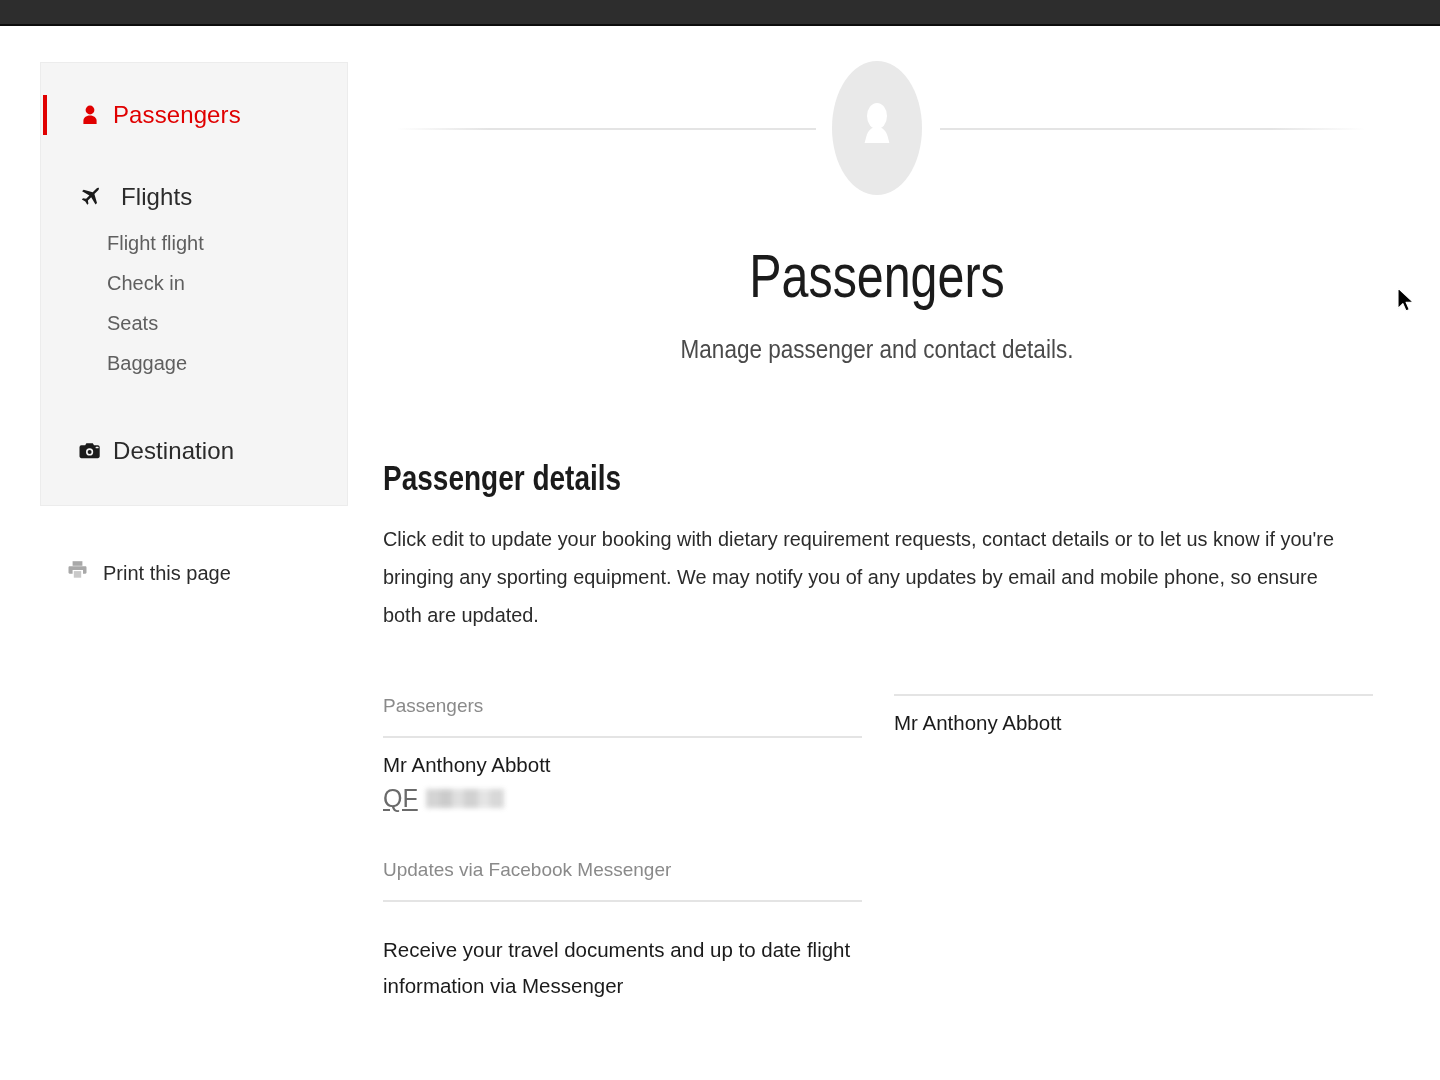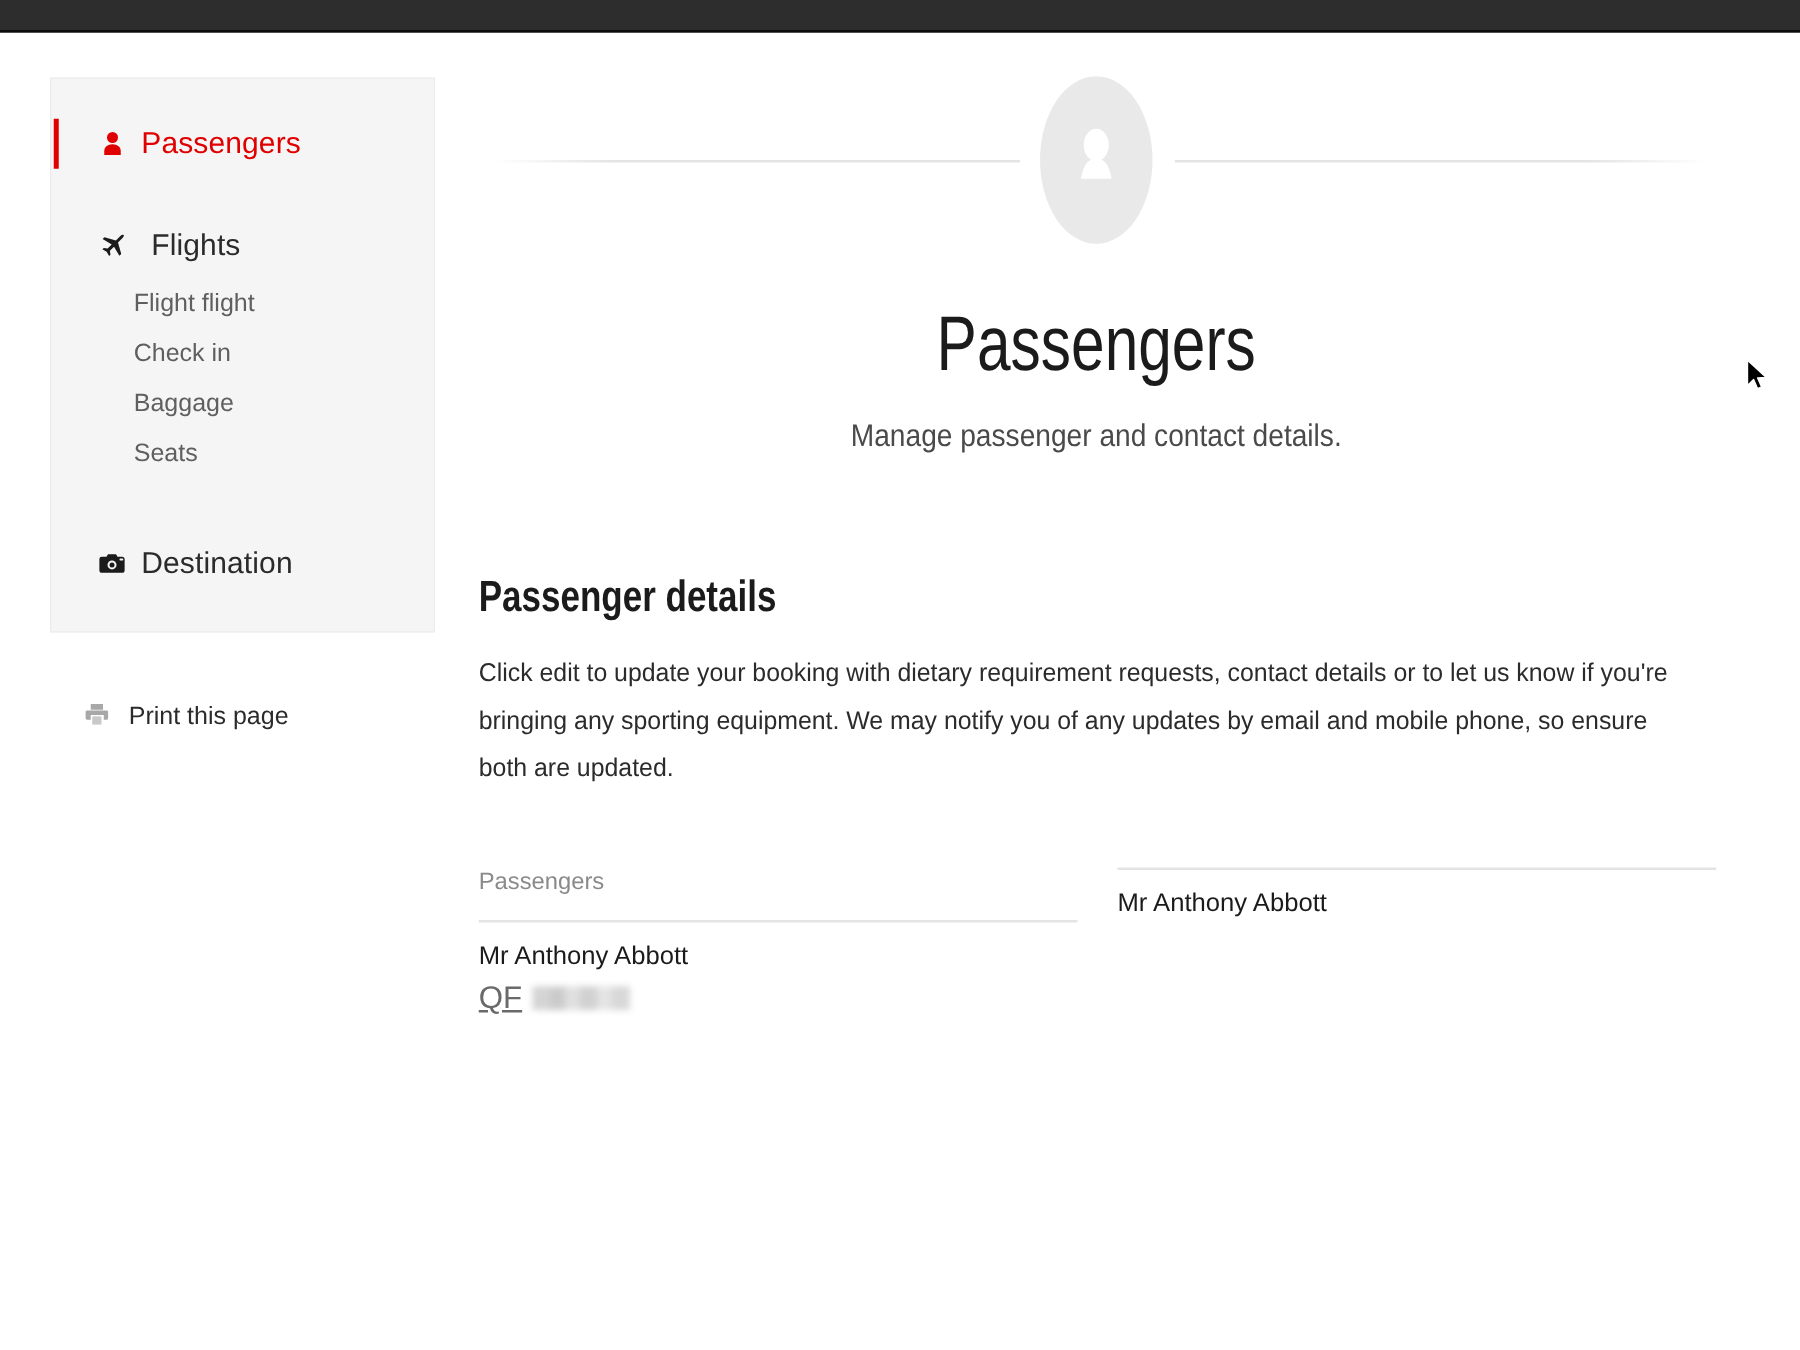--- a/index.html
+++ b/index.html
@@ -89,21 +89,21 @@
   .nav-sub:first-of-type { margin-top: 4px; }
 
   .nav-gap-destination { margin-top: 42px; }
 
   
   .print-row {
     position: absolute;
     left: 68px;
     top: 560px;
     display: flex;
-    align-items: flex-end;
+    align-items: flex-start;
     gap: 16px;
     cursor: pointer;
   }
   .print-label {
     font-size: 20px;
     line-height: 26px;
     color: #2b2b2b;
   }
 
   
@@ -286,22 +286,22 @@
       <span class="nav-icon">
         <svg width="22" height="22" viewBox="0 0 22 22" aria-hidden="true">
           <path d="M20.3 2.2c-.7-.7-1.9-.6-2.8.3l-3.8 3.8-9.1-2.6-1.5 1.5 7.3 4.3-3.3 3.3-3.1-.5-1.1 1.1 3.4 2 2 3.4 1.1-1.1-.5-3.1 3.3-3.3 4.3 7.3 1.5-1.5-2.6-9.1 3.8-3.8c.9-.9 1-2.1.3-2.8z" fill="#1b1b1b"></path>
         </svg>
       </span>
       <span class="nav-label">Flights</span>
     </div>
 
     <div class="nav-sub">Flight flight</div>
     <div class="nav-sub">Check in</div>
+    <div class="nav-sub">Seats</div>
     <div class="nav-sub">Baggage</div>
-    <div class="nav-sub">Seats</div>
 
     <div class="nav-primary nav-gap-destination">
       <span class="nav-icon">
         <svg width="22" height="18" viewBox="0 0 22 18" aria-hidden="true">
           <path d="M7.4 1.3 6.2 3.3H2.4A1.9 1.9 0 0 0 .5 5.2v9.1c0 1.1.9 1.9 1.9 1.9h16.4c1.1 0 1.9-.8 1.9-1.9V5.2c0-1.1-.8-1.9-1.9-1.9h-3.8l-1.2-2z" fill="#1b1b1b"></path>
           <circle cx="10.6" cy="9.9" r="3.6" fill="#f5f5f5"></circle>
           <circle cx="10.6" cy="9.9" r="2" fill="#1b1b1b"></circle>
           <rect x="16.6" y="4.7" width="3" height="1.6" rx=".6" fill="#f5f5f5"></rect>
         </svg>
       </span>
@@ -345,20 +345,25 @@
 
         <div class="col-left">
           <div class="field-label">Passengers</div>
           <div class="field-rule short"></div>
           <div class="field-value">Mr Anthony Abbott</div>
           <div class="ff-row">
             <span class="ff-prefix">QF</span>
             <span class="redacted"></span>
           </div>
 
+          <div class="messenger-block">
+            <div class="field-label">Updates via Facebook Messenger</div>
+            <div class="field-rule short"></div>
+            <p class="messenger-text">Receive your travel documents and up to date flight information via Messenger</p>
+          </div>
         </div>
 
         <div class="col-right">
           <div class="field-rule right"></div>
           <div class="field-value">Mr Anthony Abbott</div>
         </div>
 
       </div>
     </section>
 

